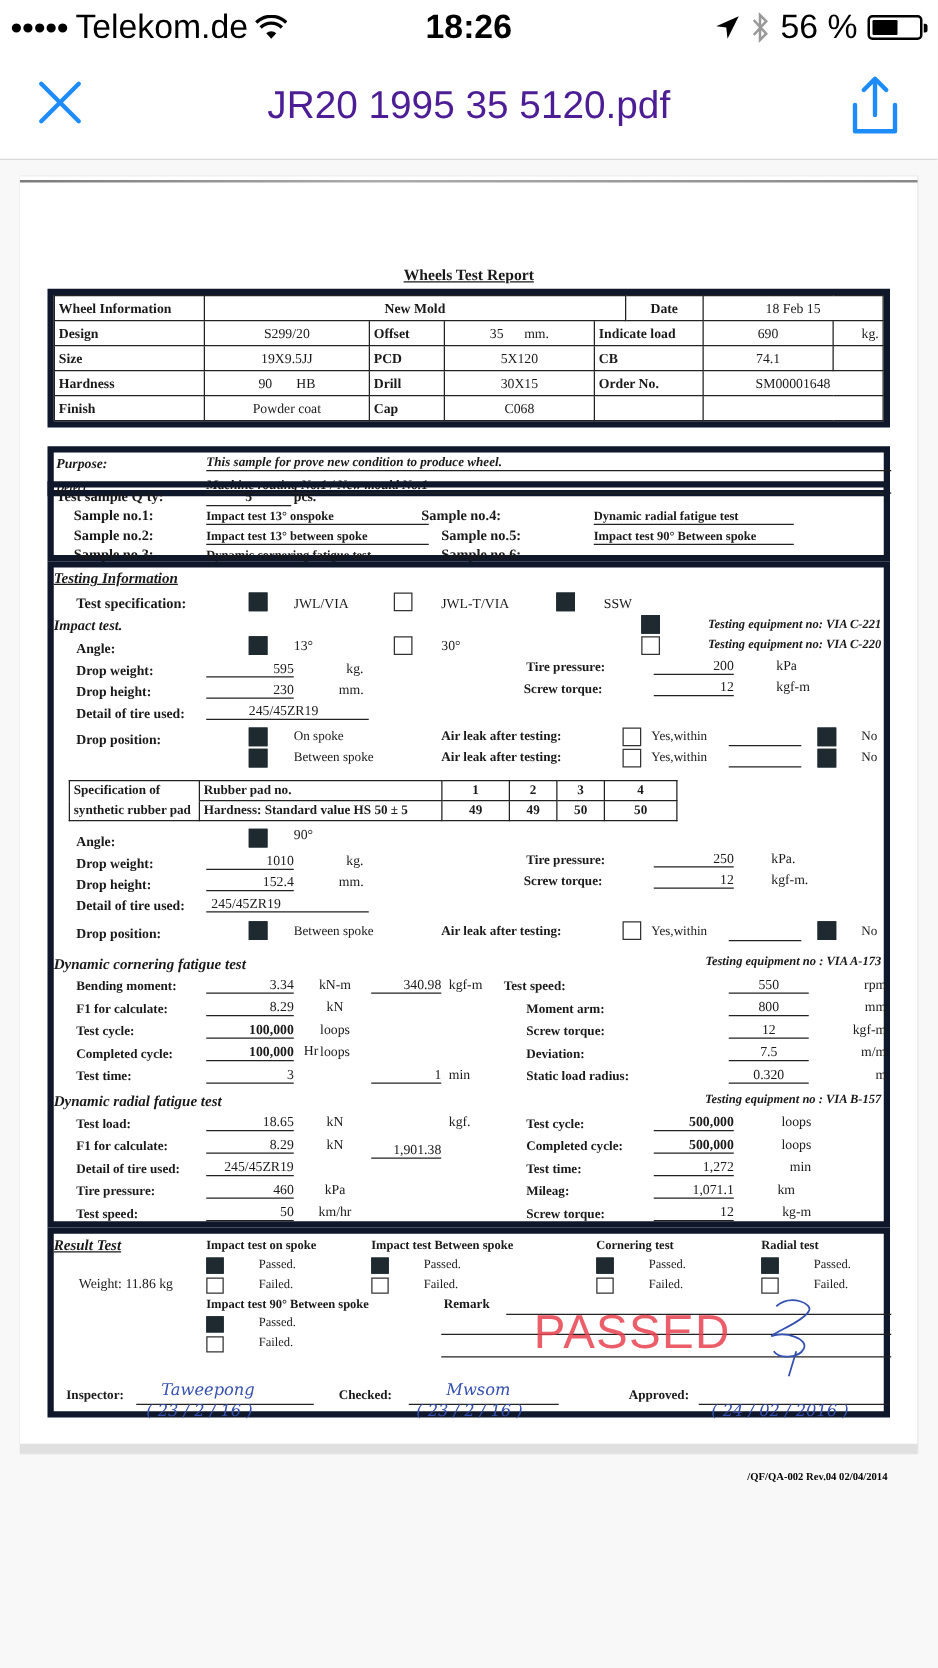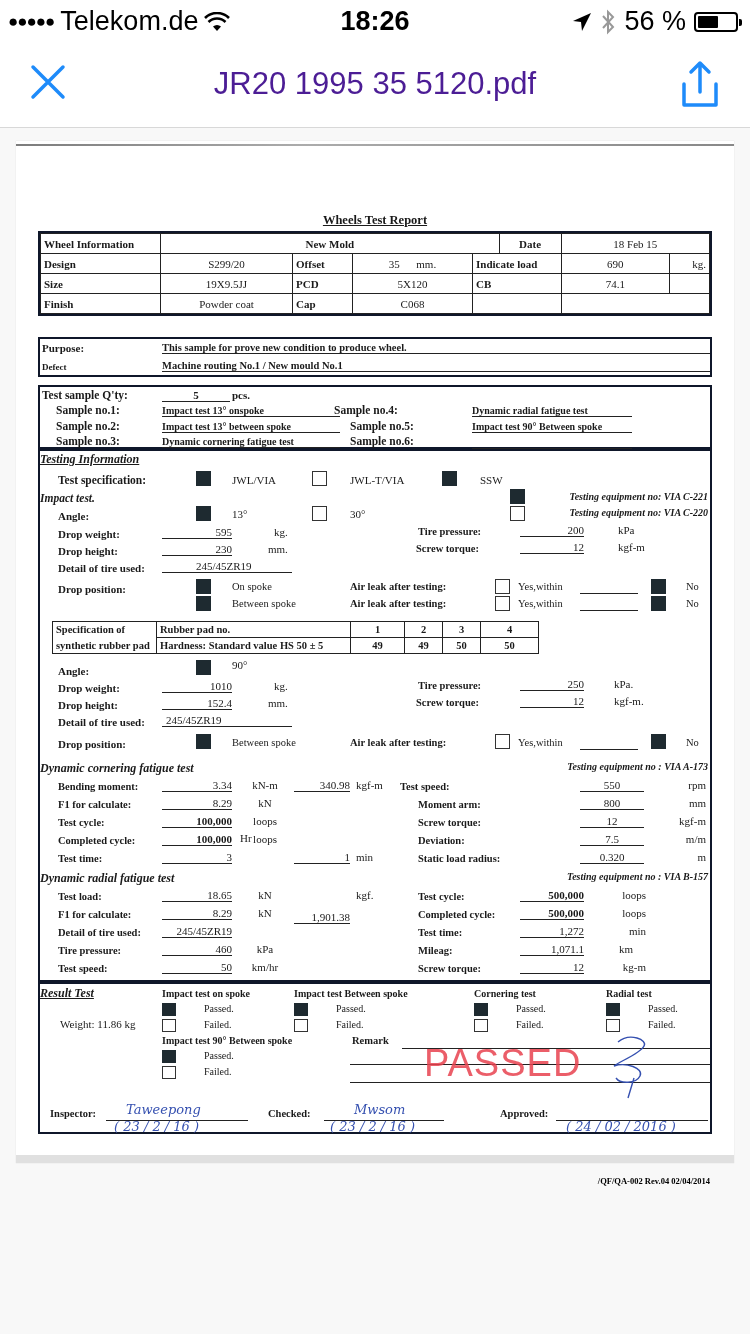--- a/index.html
+++ b/index.html
@@ -23,21 +23,21 @@
   .nav-bar .share-btn { position: absolute; right: 30px; top: 20px; width: 40px; height: 48px; cursor: pointer; }
 
   
   .viewer { position: absolute; top: 129px; left: 0; width: 750px; height: 1205px; background: #f8f8f8; }
   .pdf-page { position: absolute; left: 16px; top: 12px; width: 718px; height: 1022px; background: #fff; border-bottom: 8px solid #e0e0e0; box-shadow: 0 0 1px rgba(0,0,0,.15); }
   .pdf-page::before { content: ""; position: absolute; left: 0; top: 3px; width: 718px; height: 2px; background: linear-gradient(90deg, #444, #888 40%, #555); opacity: .7; }
 
   .doc { position: absolute; left: 22px; top: 50px; width: 674px; font-family: "Liberation Serif", serif; color: #1a1a1a; font-size: 11px; }
   .doc-title { position: absolute; left: 0; width: 674px; top: 22px; text-align: center; font-weight: bold; text-decoration: underline; font-size: 12.5px; }
 
-  .box { position: absolute; left: 0; width: 674px; border: 2px solid #0f172a; }
+  .box { position: absolute; left: 0; width: 674px; border: 5px solid #0f172a; }
   .b { font-weight: bold; }
   .i { font-style: italic; }
   .abs { position: absolute; white-space: nowrap; }
   .uline { border-bottom: 1px solid #222; }
 
   table.info { border-collapse: collapse; width: 100%; font-size: 11px; }
   table.info td { border: 1px solid #222; height: 20px; padding: 0 3px; white-space: nowrap; }
   table.info td.c { text-align: center; }
 
   .cb { position: absolute; width: 15px; height: 15px; border: 1px solid #333; background: #fff; }
@@ -120,32 +120,40 @@
           <tr>
             <td class="b">Size</td>
             <td class="c">19X9.5JJ</td>
             <td class="b">PCD</td>
             <td class="c">5X120</td>
             <td class="b" colspan="2">CB</td>
             <td class="c">74.1</td>
             <td></td>
           </tr>
           <tr>
+            <td class="b">Hardness</td>
+            <td class="c"><span>90</span>&nbsp;&nbsp;&nbsp;&nbsp;&nbsp;&nbsp;&nbsp;<span>HB</span></td>
+            <td class="b">Drill</td>
+            <td class="c">30X15</td>
+            <td class="b" colspan="2">Order No.</td>
+            <td class="c" colspan="2">SM00001648</td>
+          </tr>
+          <tr>
             <td class="b">Finish</td>
             <td class="c">Powder coat</td>
             <td class="b">Cap</td>
             <td class="c">C068</td>
             <td colspan="2"></td>
             <td colspan="2"></td>
           </tr>
         </tbody>
           </table>
       </div>
 
-      <div class="box" style="top:146px;height:40px;">
+      <div class="box" style="top:166px;height:40px;font-style:italic;">
         <div class="abs b" style="left:2px;top:3px;font-size:11px">Purpose:</div>
         <div class="abs b uline" style="left:122px;top:3px;width:548px;font-size:10.5px">This sample for prove new condition to produce wheel.</div>
         <div class="abs b" style="left:2px;top:23px;font-size:9px">Defect</div>
         <div class="abs b uline" style="left:122px;top:21px;width:548px;font-size:10.5px">Machine routing No.1  / New mould No.1</div>
       </div>
 
       <div class="box" style="top:194px;height:64px;">
         <div class="abs b" style="left:2px;top:2px;font-size:11.5px">Test sample Q'ty:</div>
         <div class="abs b uline" style="left:122px;top:2px;width:68px;text-align:center">5</div>
         <div class="abs b" style="left:192px;top:2px">pcs.</div>

